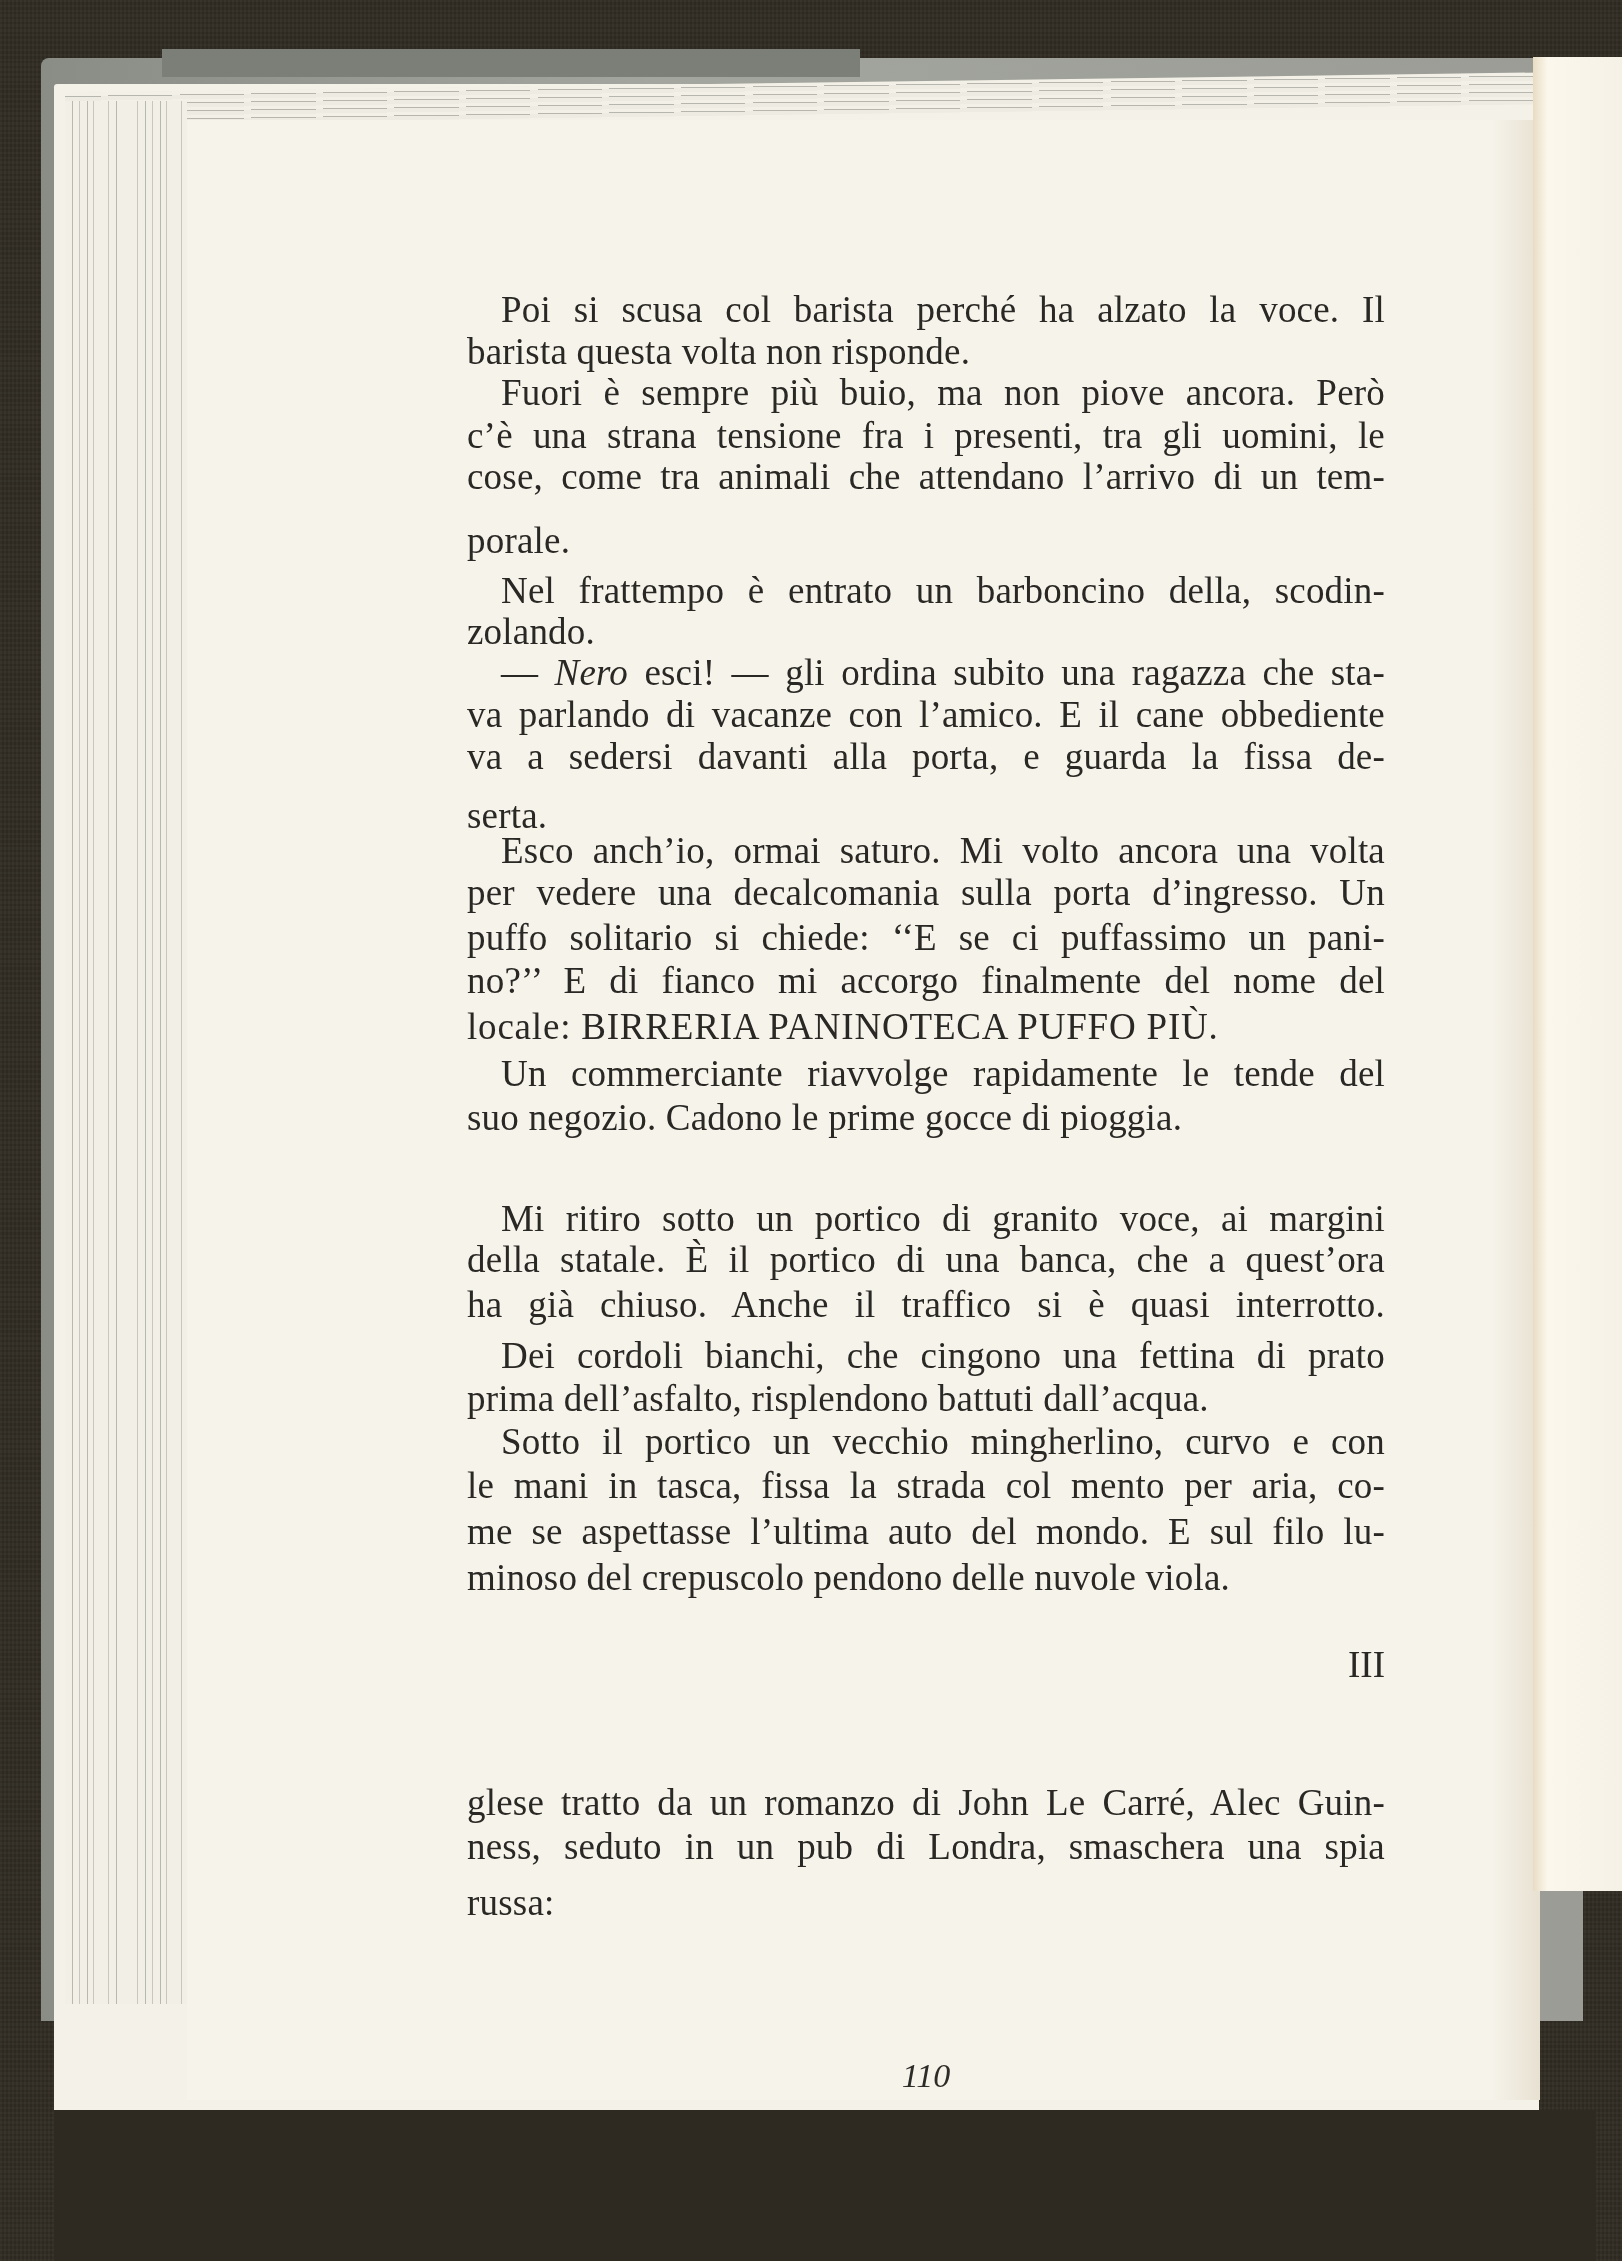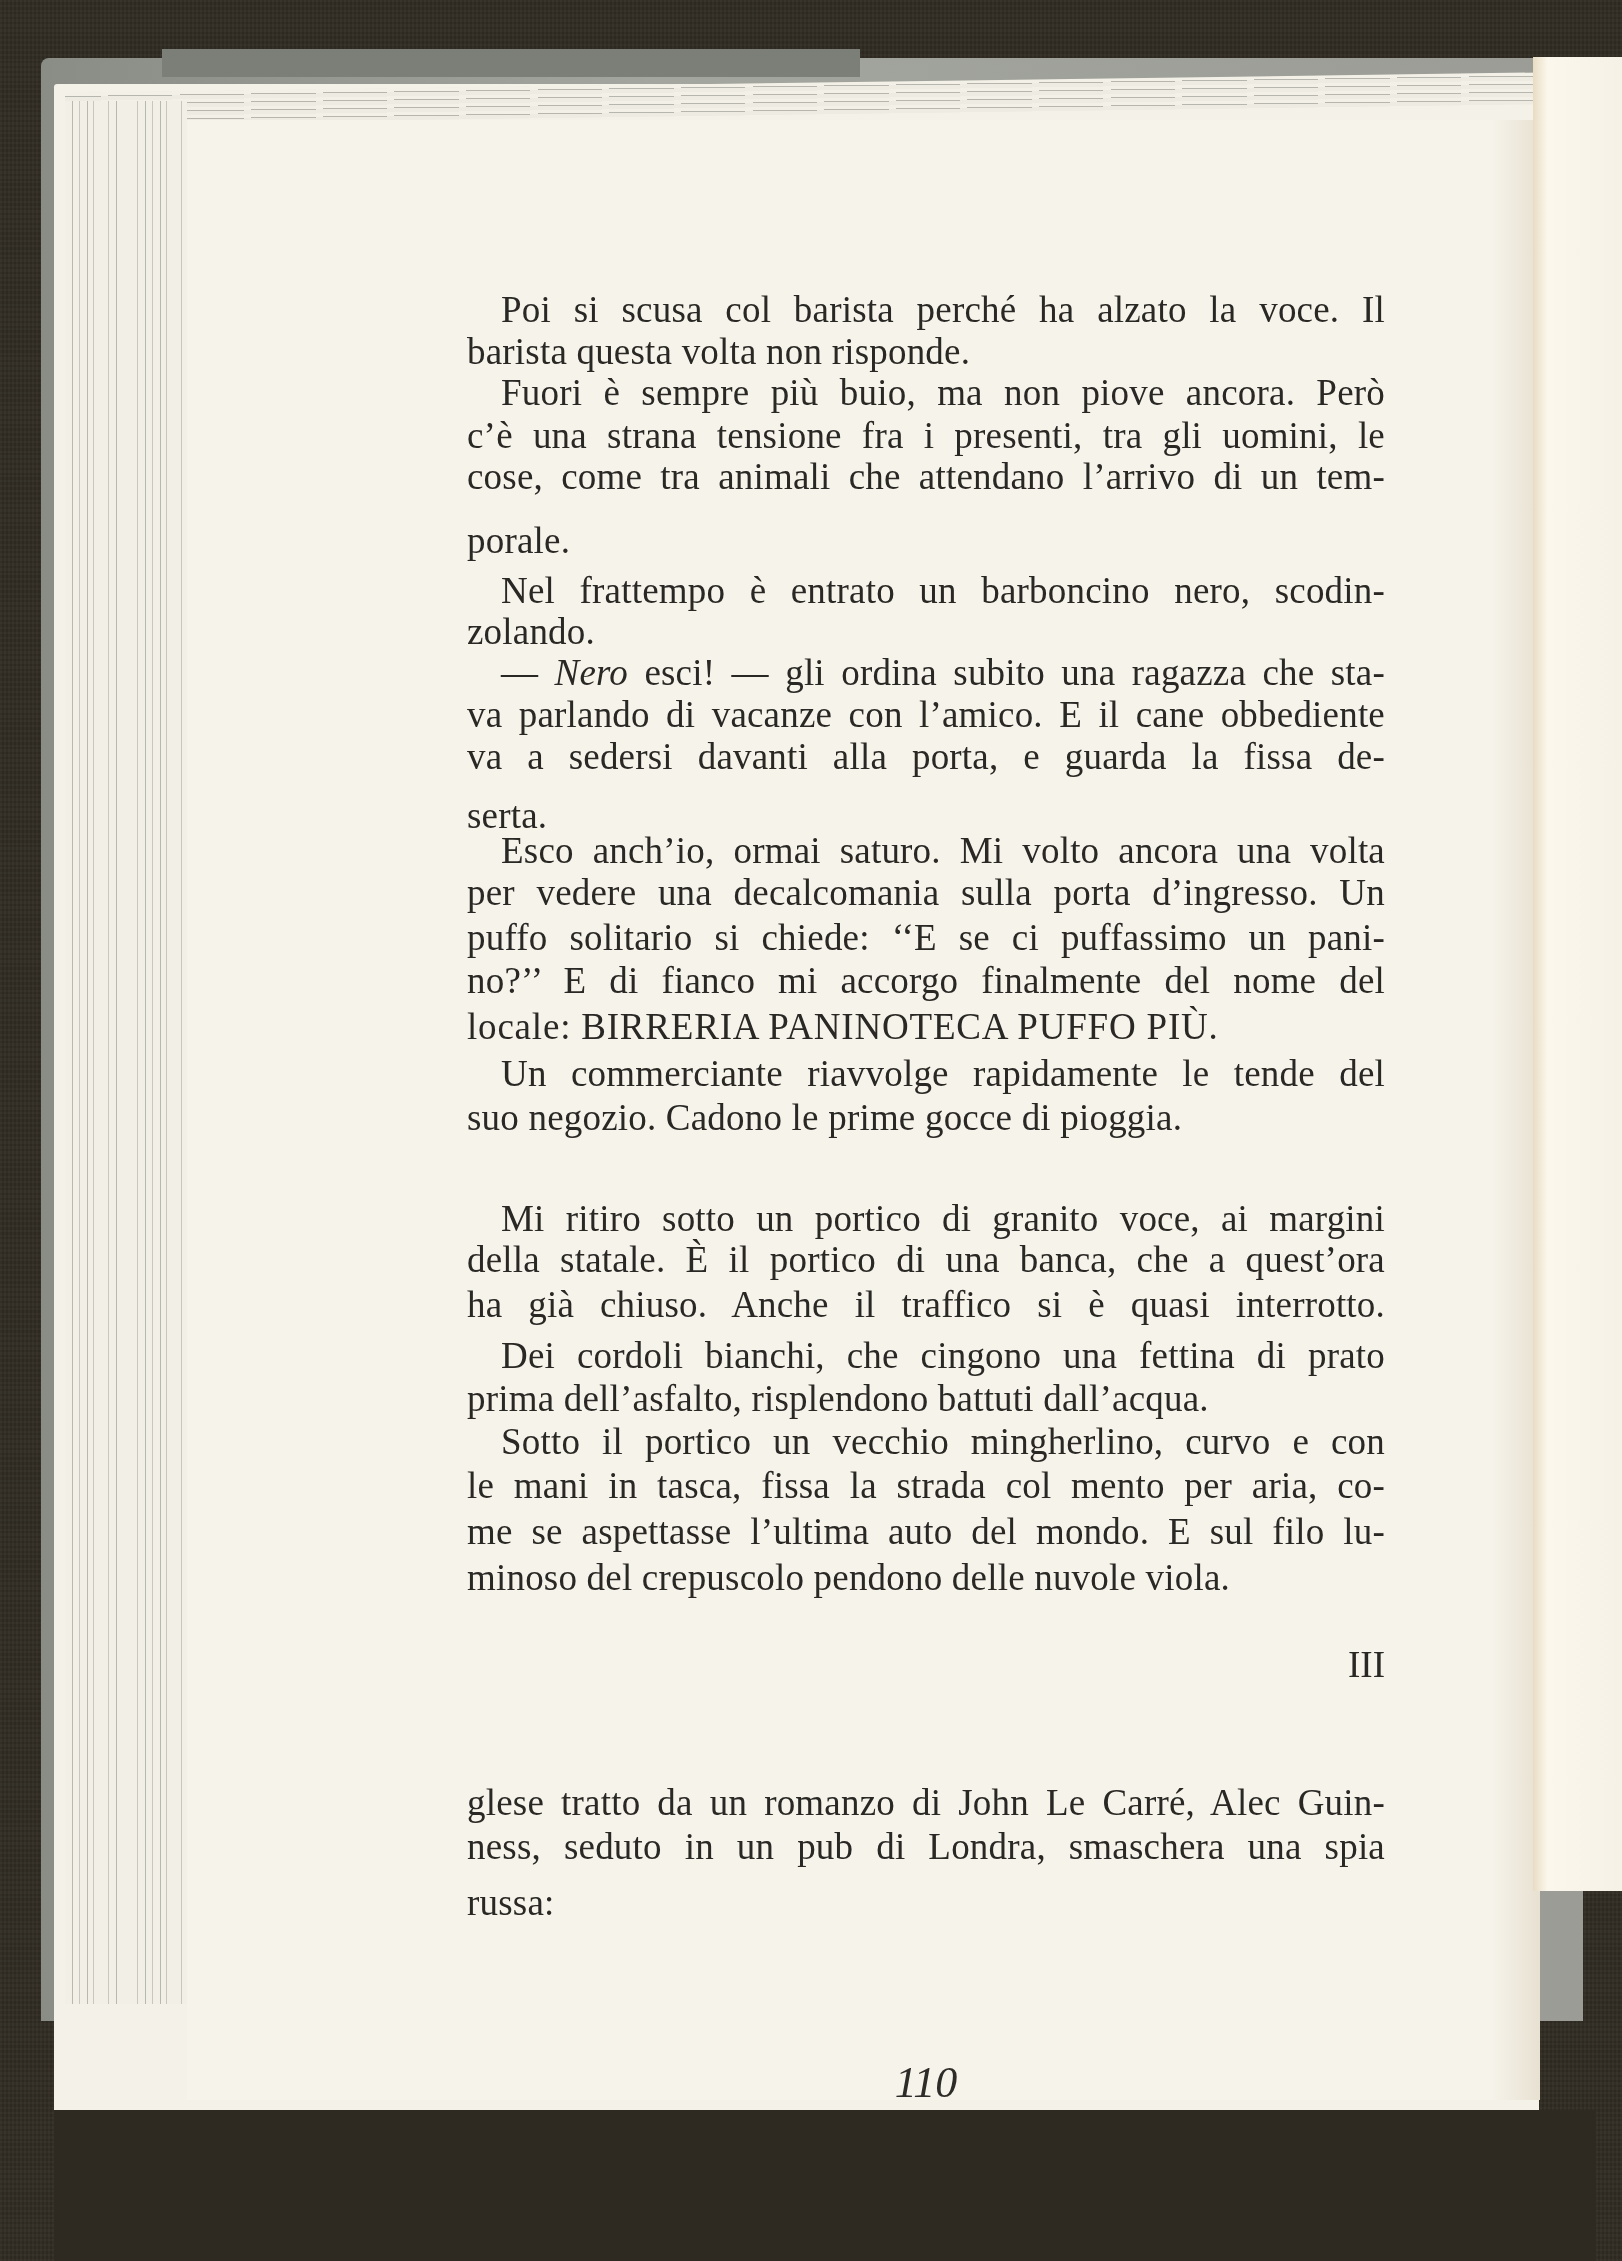--- a/index.html
+++ b/index.html
@@ -70,21 +70,21 @@
   .text-line.indent { padding-left: 34px; box-sizing: border-box; }
   .text-block {
     position: absolute; left: 467px; top: 0; width: 918px; height: 1709px;
   }
   .section-heading {
     position: absolute; left: 0; width: 918px; text-align: right;
     font-size: 37px; color: #2a2825;
   }
   .page-number {
     position: absolute; left: 0; width: 918px; text-align: center;
-    font-style: italic; font-size: 44px; color: #2e2c28;
+    font-style: italic; font-size: 34px; color: #2e2c28;
   }
   .caps { letter-spacing: 0.8px; }
 </style>
 </head>
 <body>
 
 <div class="bg-texture"></div>
 <div class="cover"></div>
 <div class="cover-top-dark"></div>
 <div class="page-stack"></div>
@@ -94,21 +94,21 @@
 <div class="gutter"></div>
 
 <div class="text-block">
   <div class="text-line indent justify" style="top:289px">Poi si scusa col barista perché ha alzato la voce. Il</div>
   <div class="text-line" style="top:331px">barista questa volta non risponde.</div>
   <div class="text-line indent justify" style="top:372px">Fuori è sempre più buio, ma non piove ancora. Però</div>
   <div class="text-line justify" style="top:415px">c’è una strana tensione fra i presenti, tra gli uomini, le</div>
   <div class="text-line justify" style="top:456px">cose, come tra animali che attendano l’arrivo di un tem-</div>
   <div class="text-line" style="top:520px">porale.</div>
 
-  <div class="text-line indent justify" style="top:570px">Nel frattempo è entrato un barboncino nero, scodin-</div>
+  <div class="text-line indent justify" style="top:570px">Nel frattempo è entrato un barboncino della, scodin-</div>
   <div class="text-line" style="top:611px">zolando.</div>
   <div class="text-line indent justify" style="top:652px">
     <span>— </span><i>Nero</i><span> esci! — gli ordina subito una ragazza che sta-</span>
   </div>
   <div class="text-line justify" style="top:694px">va parlando di vacanze con l’amico. E il cane obbediente</div>
   <div class="text-line justify" style="top:736px">va a sedersi davanti alla porta, e guarda la fissa de-</div>
   <div class="text-line" style="top:795px">serta.</div>
 
   <div class="text-line indent justify" style="top:830px">Esco anch’io, ormai saturo. Mi volto ancora una volta</div>
   <div class="text-line justify" style="top:872px">per vedere una decalcomania sulla porta d’ingresso. Un</div>

